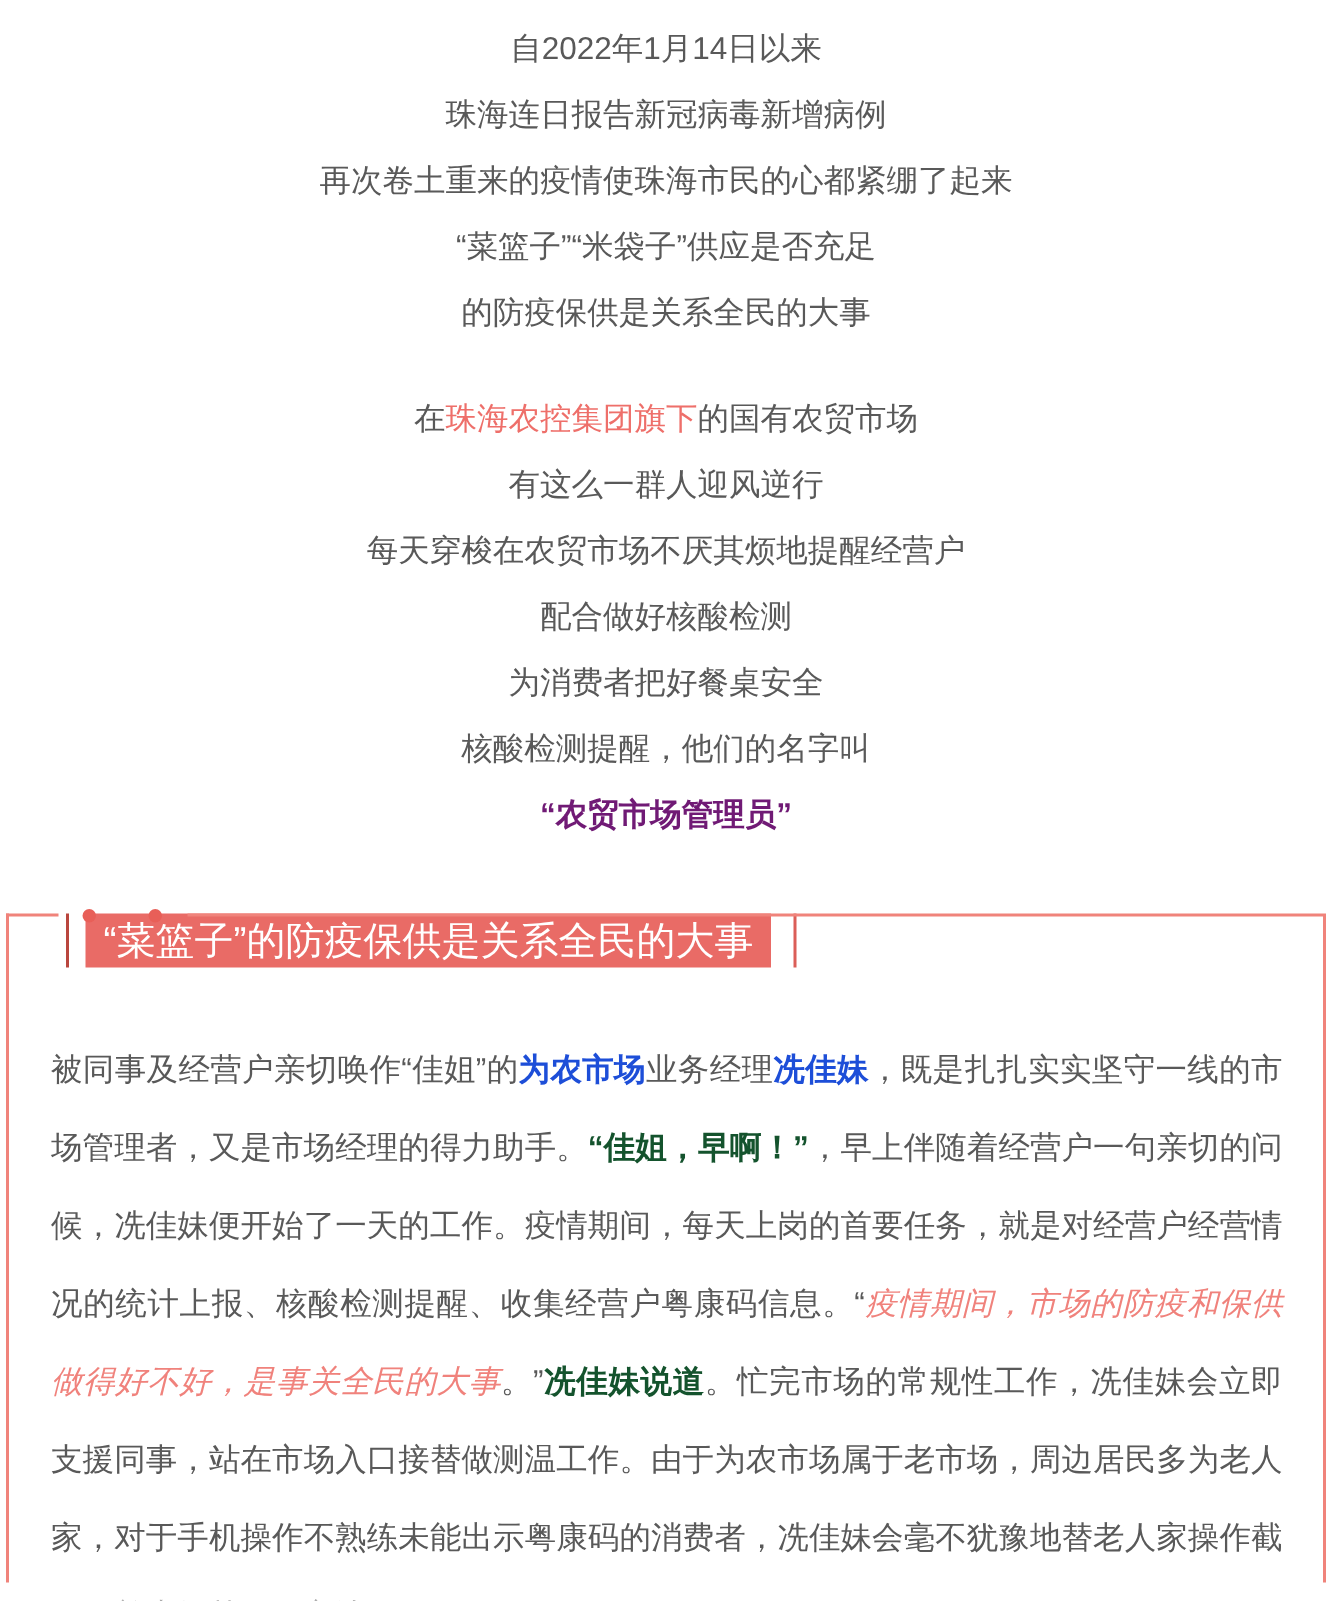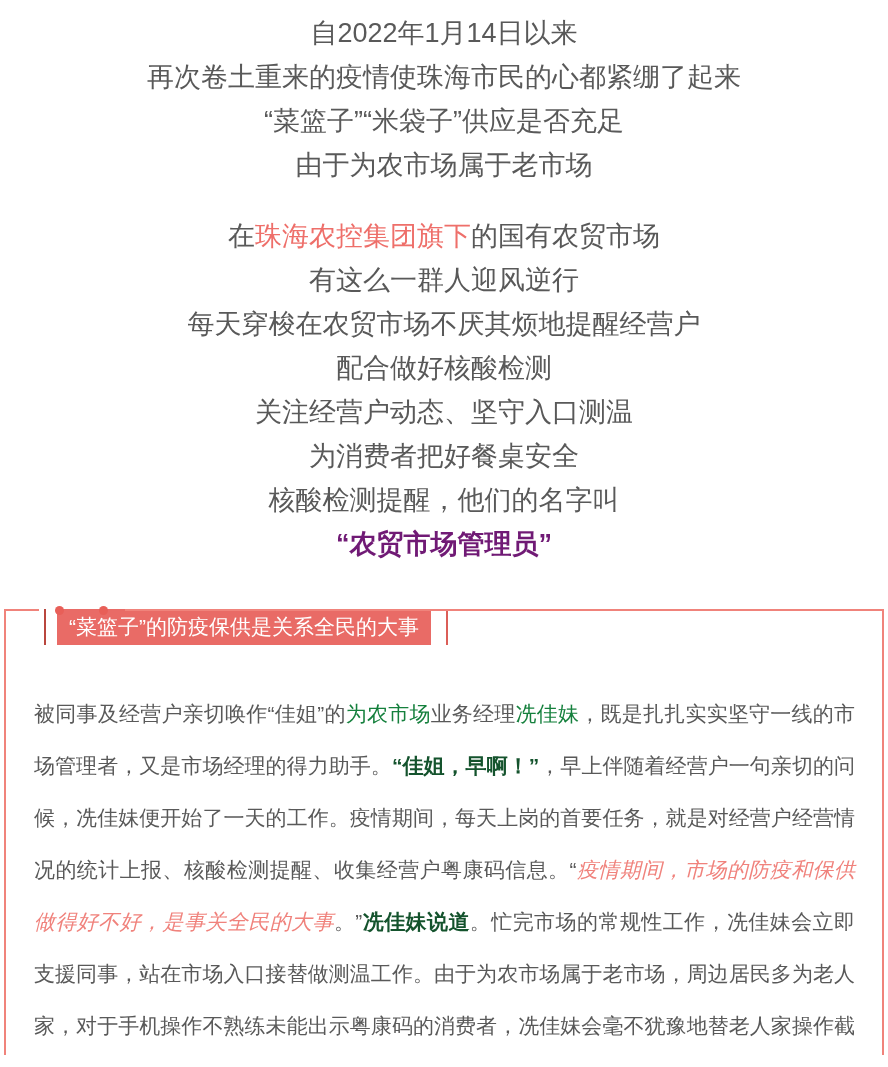--- a/index.html
+++ b/index.html
@@ -13,21 +13,21 @@
     overflow: hidden;
     font-family: "Liberation Sans", "DejaVu Sans", sans-serif;
     -webkit-font-smoothing: antialiased;
   }
 
   
   .hero {
     padding-top: 11px;
     text-align: center;
     color: #595959;
-    font-size: 27px;
+    font-size: 21px;
   }
   .hero .line {
     line-height: 44px;
     white-space: nowrap;
   }
   .hero .group-gap { margin-top: 27px; }
   .hl        { color: #ee6f6a; }
   .hero-red  { color: #701a75; font-weight: bold; }
 
   
@@ -62,53 +62,53 @@
     margin-left: 38px;
     display: flex;
     align-items: stretch;
     height: 36px;
   }
   .header-tick-left  { width: 2px; background: #b9463e; }
   .header-box {
     margin-left: 11px;
     background: #e96b66;
     color: #ffffff;
-    font-size: 21px;
+    font-size: 26px;
     line-height: 36px;
     padding: 0 12px;
     white-space: nowrap;
   }
   .header-tick-right { width: 2px; background: #db5e58; margin-left: 15px; }
 
   
   .article {
     margin: 43px 27px 0 28px;
     font-size: 21px;
     line-height: 52px;
     text-align: justify;
     color: #595959;
   }
-  .article .red        { color: #15803d; }
+  .article .red        { color: #1d4ed8; font-weight: bold; }
   .article .red-italic { color: #f0827c; font-style: italic; }
   .article .bold       { color: #14532d; font-weight: bold; }
 </style>
 </head>
 <body>
 
 <div class="hero">
   <div class="line">自2022年1月14日以来</div>
+  <div class="line">珠海连日报告新冠病毒新增病例</div>
   <div class="line">再次卷土重来的疫情使珠海市民的心都紧绷了起来</div>
   <div class="line">“菜篮子”“米袋子”供应是否充足</div>
-  <div class="line">由于为农市场属于老市场</div>
+  <div class="line">的防疫保供是关系全民的大事</div>
 
   <div class="line group-gap"><span>在</span><span class="hl">珠海农控集团旗下</span><span>的国有农贸市场</span></div>
   <div class="line">有这么一群人迎风逆行</div>
   <div class="line">每天穿梭在农贸市场不厌其烦地提醒经营户</div>
   <div class="line">配合做好核酸检测</div>
-  <div class="line">关注经营户动态、坚守入口测温</div>
   <div class="line">为消费者把好餐桌安全</div>
   <div class="line">核酸检测提醒，他们的名字叫</div>
 
   <div class="line hero-red">“农贸市场管理员”</div>
 </div>
 
 <div class="frame">
   <div class="frame-corner"></div>
   <div class="frame-dot d1"></div>
   <div class="frame-dot d2"></div>

